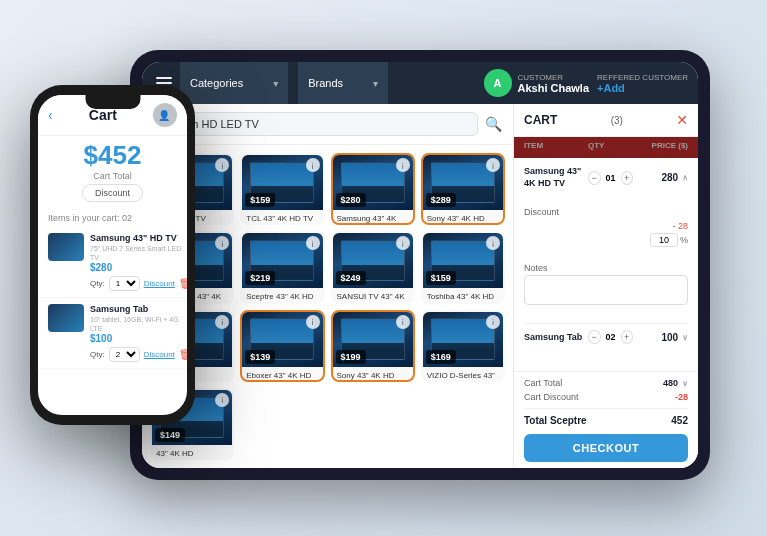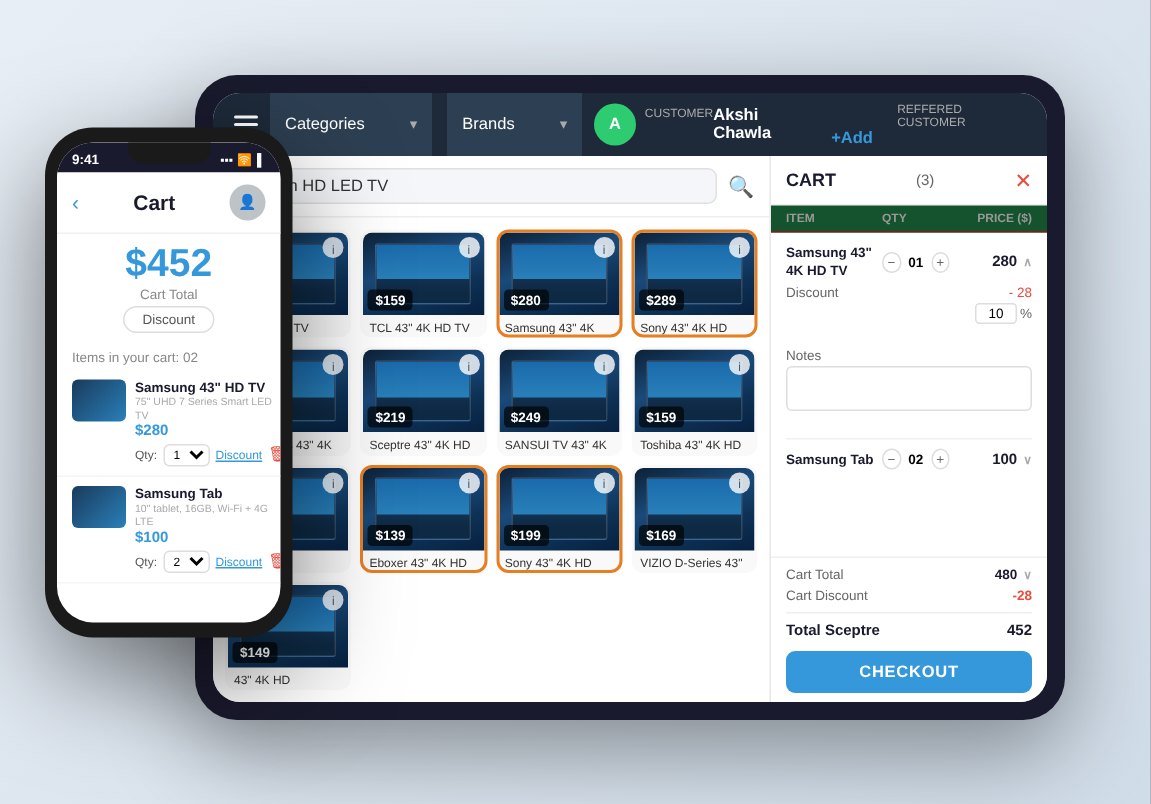--- a/index.html
+++ b/index.html
@@ -98,42 +98,41 @@
       border-radius: 50%;
       display: flex;
       align-items: center;
       justify-content: center;
       color: white;
       font-size: 11px;
       font-weight: bold;
     }
     .customer-text {
       display: flex;
-      flex-direction: row;
+      flex-direction: column;
     }
     .customer-label {
       font-size: 8px;
       color: #aaa;
       text-transform: uppercase;
     }
     .customer-name {
       font-size: 11px;
       color: white;
       font-weight: 600;
     }
     .referred-customer {
       display: flex;
       flex-direction: column;
       align-items: flex-start;
     }
     .referred-label {
       font-size: 8px;
       color: #aaa;
       text-transform: uppercase;
-      margin-left: 44px;
     }
     .add-btn-small {
       font-size: 11px;
       color: #3498db;
       font-weight: 600;
       cursor: pointer;
     }
 
     
     .tablet-main {
@@ -266,22 +265,22 @@
     .cart-close {
       color: #e74c3c;
       cursor: pointer;
       font-size: 14px;
       font-weight: 300;
     }
     .cart-col-headers {
       display: grid;
       grid-template-columns: 1fr 45px 55px;
       padding: 4px 10px;
-      background: #14532d;
-      border-bottom: 1px solid #7f1d1d;
+      background: #7f1d1d;
+      border-bottom: 4px solid #7f1d1d;
     }
     .cart-col-label {
       font-size: 8px;
       color: #999;
       font-weight: 600;
       text-transform: uppercase;
     }
     .cart-col-label.right { text-align: right; }
     .cart-items {
       flex: 1;
@@ -346,20 +345,21 @@
     .discount-row {
       display: flex;
       justify-content: space-between;
       align-items: center;
       font-size: 9px;
       color: #666;
       margin: 2px 0;
     }
     .discount-val {
       color: #e74c3c;
+      margin-top: 28px;
     }
     .discount-pct-box {
       display: flex;
       align-items: center;
       gap: 2px;
     }
     .discount-input {
       width: 28px;
       border: 1px solid #ddd;
       border-radius: 3px;
@@ -899,28 +899,20 @@
           <button class="checkout-btn">CHECKOUT</button>
         </div>
       </div>
     </div>
   </div>
 </div>
 
 <div class="phone">
   <div class="phone-notch"></div>
   <div class="phone-screen">
-    <div class="phone-status-bar">
-      <span class="phone-time">9:41</span>
-      <div class="phone-icons">
-        <span>▪▪▪</span>
-        <span>🛜</span>
-        <span>▌</span>
-      </div>
-    </div>
     <div class="phone-header">
       <span class="back-btn">‹</span>
       <span class="phone-cart-title">Cart</span>
       <div class="phone-avatar">👤</div>
     </div>
     <div class="phone-total">
       <div class="phone-total-amt">$452</div>
       <div class="phone-total-label">Cart Total</div>
       <button class="phone-discount-btn">Discount</button>
     </div>

